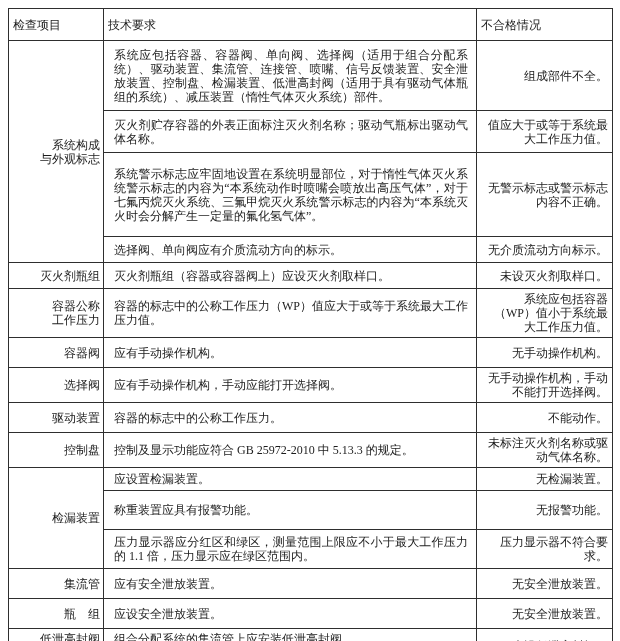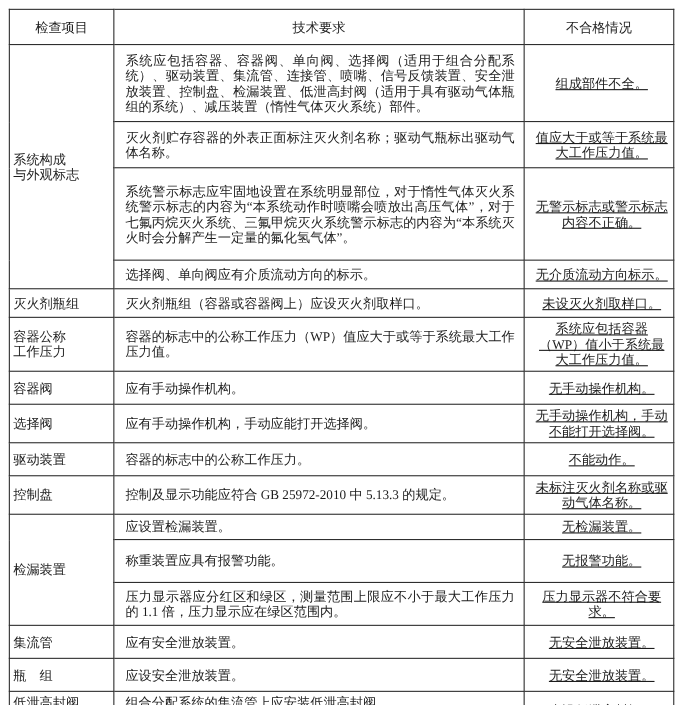--- a/index.html
+++ b/index.html
@@ -24,38 +24,37 @@
   table.inspection td, table.inspection th {
     border: 1px solid #2e2e2e;
     font-size: 12px;
     line-height: 14px;
     font-weight: normal;
     vertical-align: middle;
     box-sizing: border-box;
     overflow: hidden;
   }
   th.col-head {
-    text-align: center;
+    text-align: left;
     padding: 2px 4px;
   }
   td.col-item {
-    text-align: left;
+    text-align: right;
     padding: 2px 3px;
     white-space: pre-line;
   }
   td.col-req {
     text-align: justify;
     padding: 3px 8px 3px 10px;
     white-space: pre-line;
   }
   td.col-non {
-    text-align: center;
+    text-align: right;
     padding: 3px 4px 3px 9px;
     white-space: pre-line;
-    text-decoration: underline;
   }
 </style>
 </head>
 <body>
 
 <div class="page">
   <table class="inspection">
     <colgroup>
       <col style="width:95px">
       <col style="width:373px">

